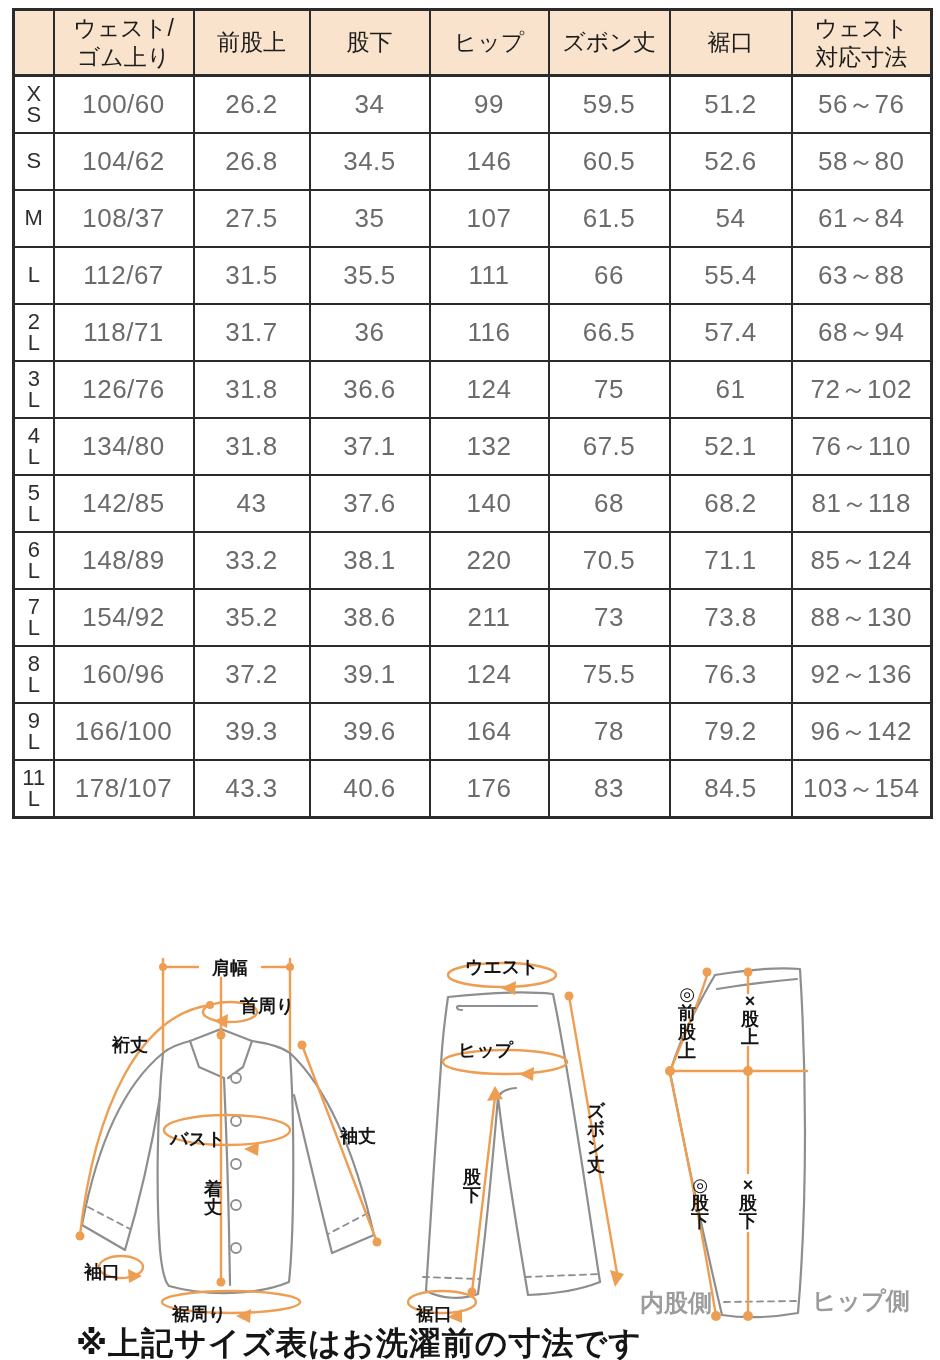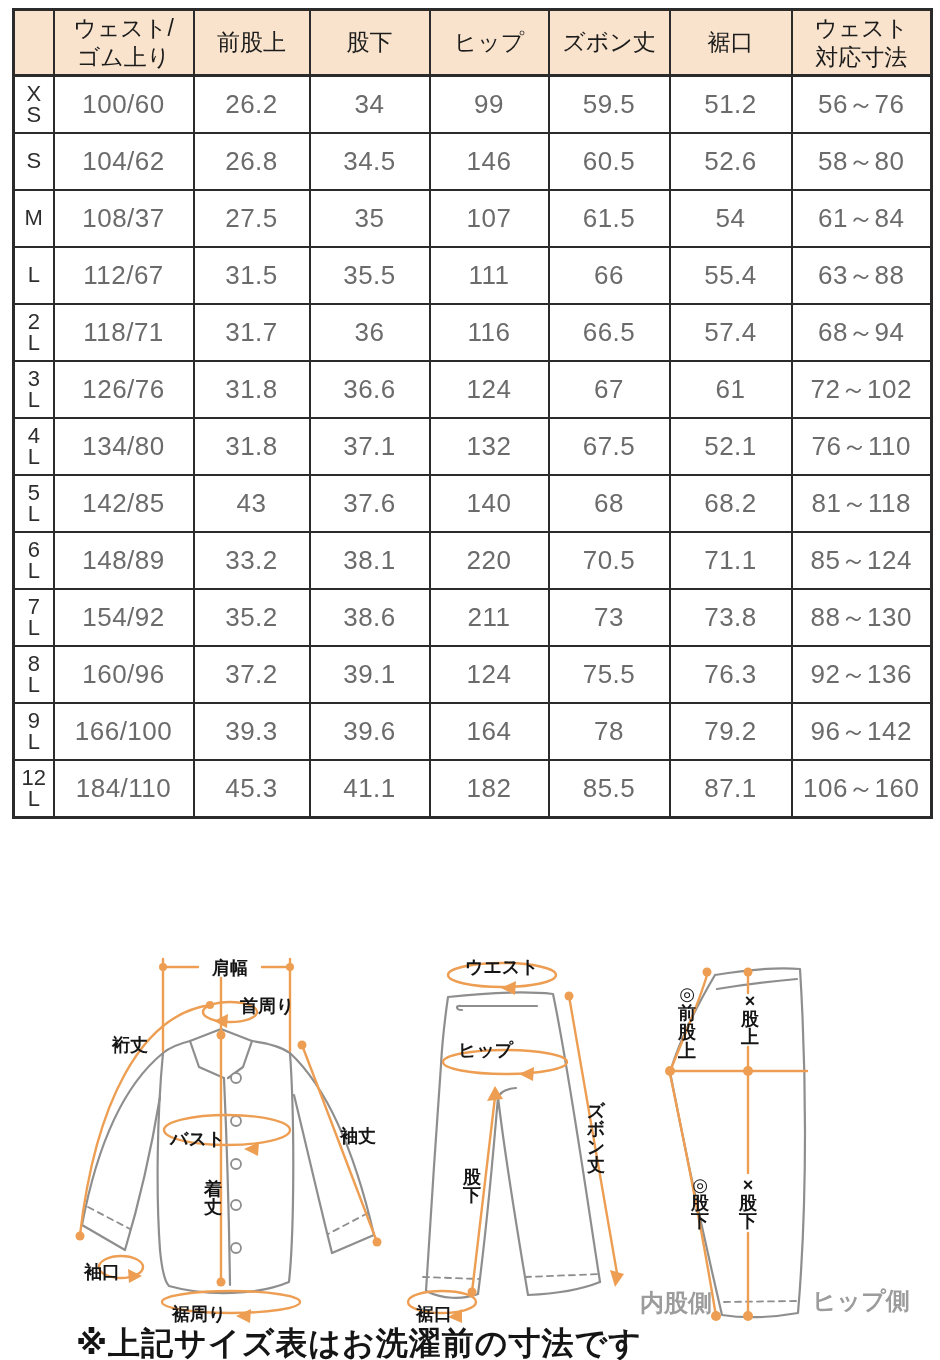--- a/index.html
+++ b/index.html
@@ -135,21 +135,21 @@
     <td>57.4</td>
     <td>68～94</td>
   </tr>
       <tr>
     <th class="size">3
 L</th>
     <td>126/76</td>
     <td>31.8</td>
     <td>36.6</td>
     <td>124</td>
-    <td>67</td>
+    <td>75</td>
     <td>61</td>
     <td>72～102</td>
   </tr>
       <tr>
     <th class="size">4
 L</th>
     <td>134/80</td>
     <td>31.8</td>
     <td>37.1</td>
     <td>132</td>
@@ -206,29 +206,29 @@
 L</th>
     <td>166/100</td>
     <td>39.3</td>
     <td>39.6</td>
     <td>164</td>
     <td>78</td>
     <td>79.2</td>
     <td>96～142</td>
   </tr>
       <tr>
-    <th class="size">12
-L</th>
-    <td>184/110</td>
-    <td>45.3</td>
-    <td>41.1</td>
-    <td>182</td>
-    <td>85.5</td>
-    <td>87.1</td>
-    <td>106～160</td>
+    <th class="size">11
+L</th>
+    <td>178/107</td>
+    <td>43.3</td>
+    <td>40.6</td>
+    <td>176</td>
+    <td>83</td>
+    <td>84.5</td>
+    <td>103～154</td>
   </tr>
     </tbody>
 </table>
 
 <svg class="diagrams" width="940" height="390" viewBox="0 0 940 390">
 
   <g>
 
     <path class="garment" d="M190,96 L221,84 L252,96 M190,96 L199,122 L224,133 M252,96 L243,122 L228,133"></path>
     <path class="garment" d="M190,96 C178,99 169,103 163,108 C157,170 156,250 160,305 C162,326 165,337 169,341 C208,352 258,350 289,337 C294,290 295,180 290,108 C283,103 274,99 252,96"></path>

